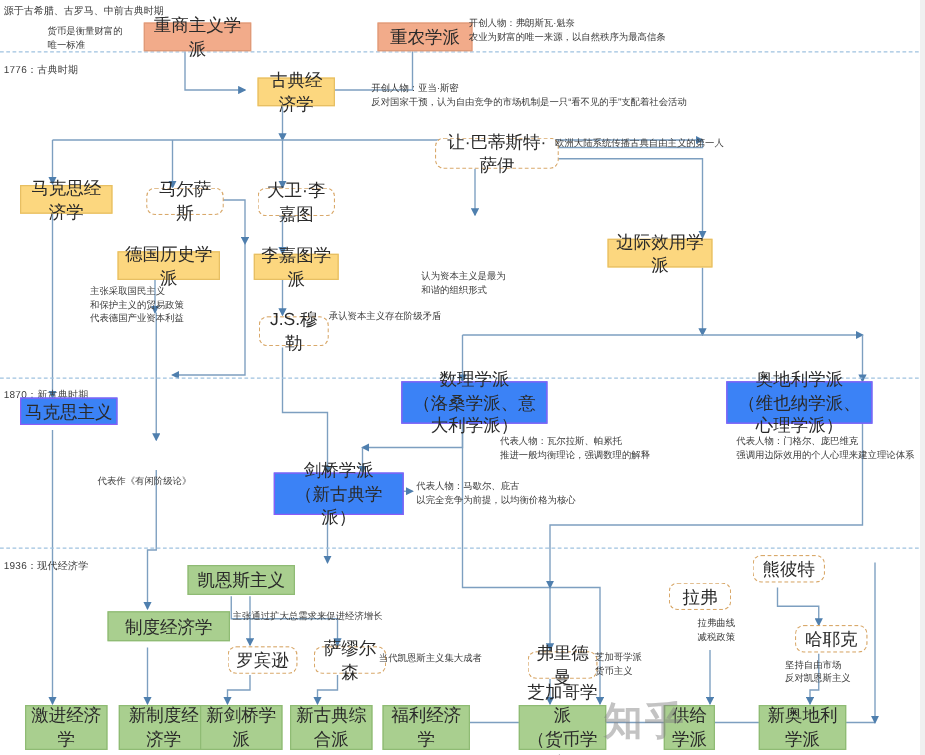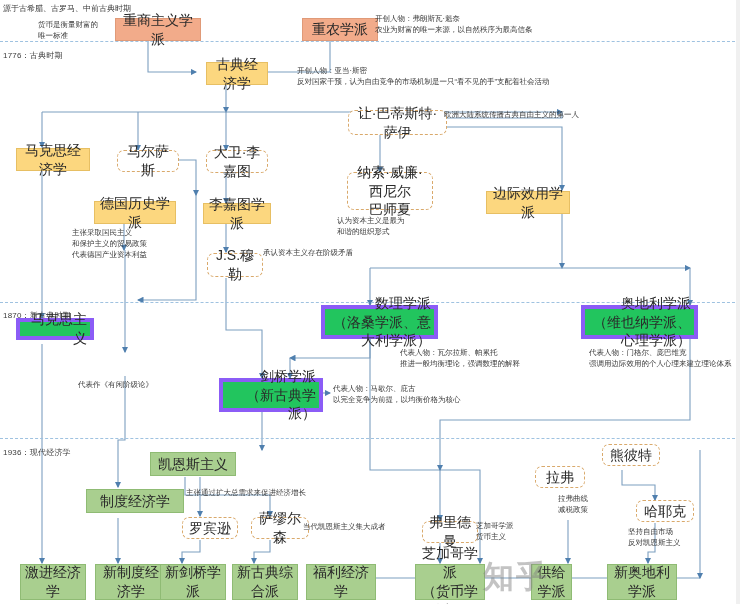--- a/index.html
+++ b/index.html
@@ -31,21 +31,21 @@
     text-align:center;
     font-size:14px;
     line-height:1.35;
     color:#2a2a2a;
     padding:2px 3px;
     white-space:pre-line;
     margin-left:10px;
   }
   .n-salmon{background:#f2ab8a;border:1px solid #e09a78;}
   .n-yellow{background:#fcd77f;border:1px solid #e7bf63;}
-  .n-blue{background:#22c55e;border:4px solid #8b5cf6;text-align:right;}
+  .n-blue{background:#3b82f6;border:1px solid #8b5cf6;}
   .n-green{background:#a9cf8f;border:1px solid #8fbb74;}
   .n-dash{
     background:#ffffff;
     border:1px dashed #d9a96b;
     border-radius:7px;
   }
   
   .note{
     position:absolute;
     font-size:7.5px;
@@ -177,22 +177,20 @@
   <div class="note" style="left:375px;top:14px">开创人物：弗朗斯瓦·魁奈
 农业为财富的唯一来源，以自然秩序为最高信条</div>
 
   <div class="node n-yellow" style="left:196px;top:62px;width:62px;height:23px">古典经济学</div>
   <div class="note" style="left:297px;top:66px">开创人物：亚当·斯密
 反对国家干预，认为自由竞争的市场机制是一只“看不见的手”支配着社会活动</div>
 
   <div class="node n-dash" style="left:338px;top:110px;width:99px;height:25px">让·巴蒂斯特·萨伊</div>
   <div class="note" style="left:444px;top:110px">欧洲大陆系统传播古典自由主义的第一人</div>
 
-  <div class="node n-dash" style="left:337px;top:172px;width:86px;height:38px">纳索·威廉·西尼尔
-巴师夏</div>
   <div class="note" style="left:337px;top:216px">认为资本主义是最为
 和谐的组织形式</div>
 
   <div class="node n-yellow" style="left:476px;top:191px;width:84px;height:23px">边际效用学派</div>
 
   <div class="node n-yellow" style="left:6px;top:148px;width:74px;height:23px">马克思经济学</div>
 
   <div class="node n-dash" style="left:107px;top:150px;width:62px;height:22px">马尔萨斯</div>
 
   <div class="node n-dash" style="left:196px;top:150px;width:62px;height:23px">大卫·李嘉图</div>

